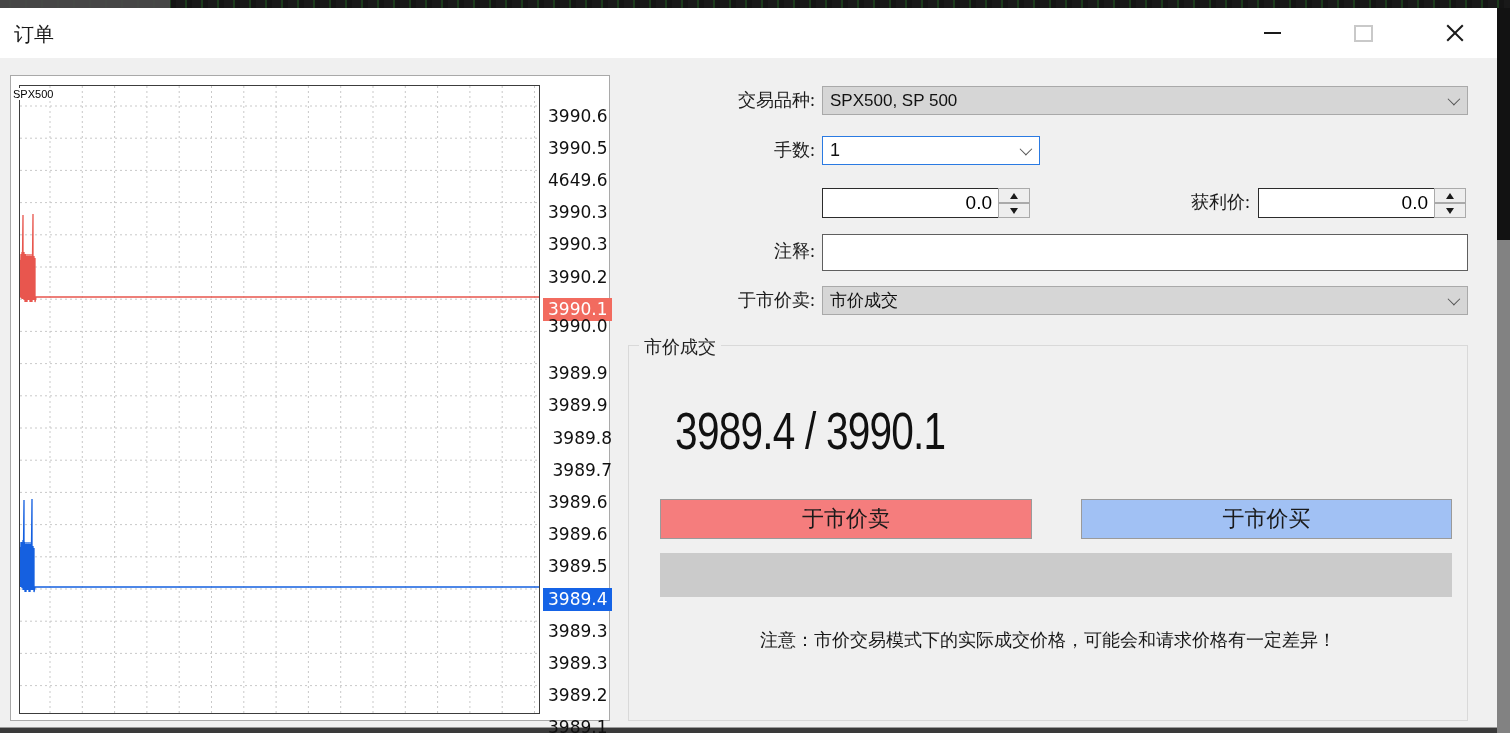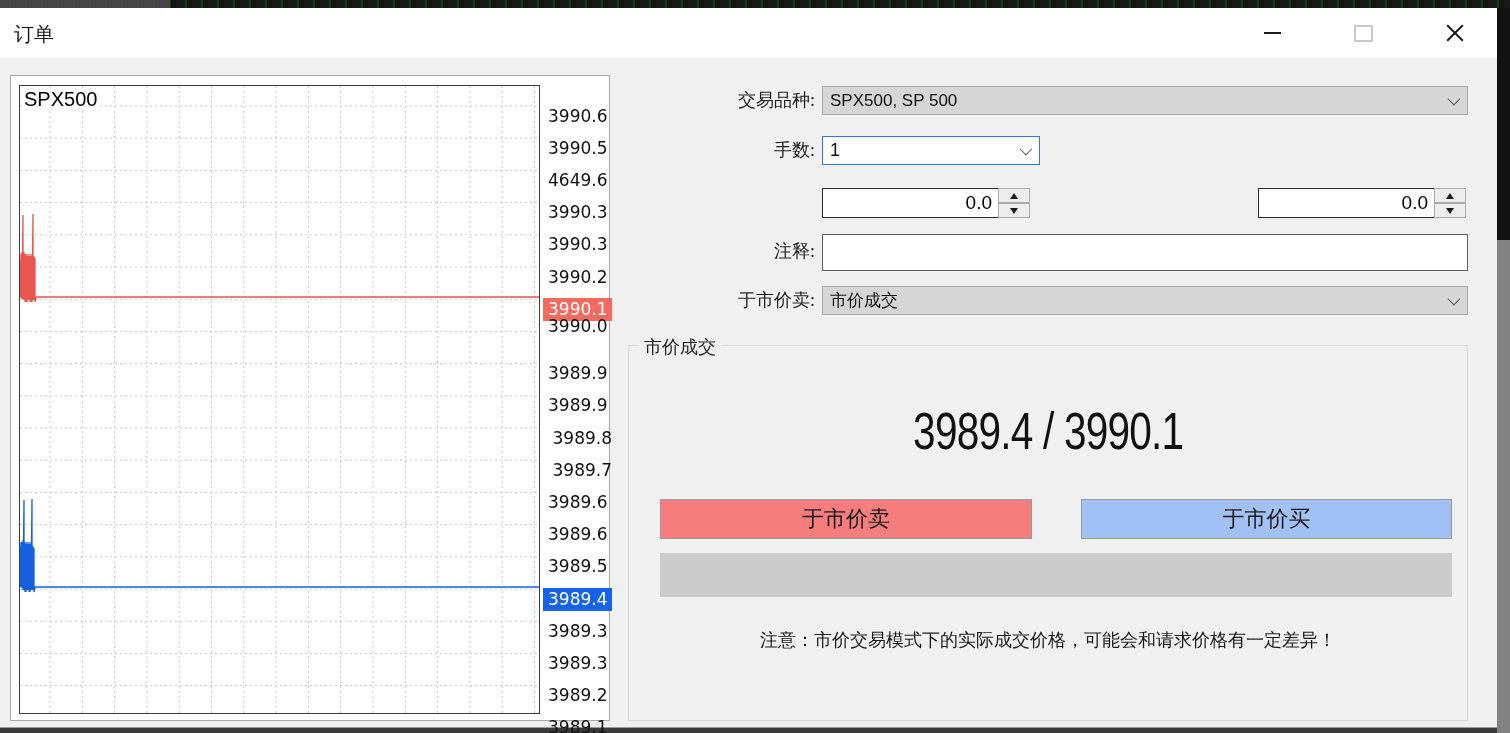--- a/index.html
+++ b/index.html
@@ -26,21 +26,21 @@
   .glyph-max{width:15px;height:13px;border:2px solid #c9c9c9;}
   .glyph-close{position:relative;width:20px;height:20px;}
   .glyph-close::before,.glyph-close::after{content:"";position:absolute;left:-1px;top:9px;width:22px;height:0;border-top:2px solid #1a1a1a;}
   .glyph-close::before{transform:rotate(45deg);}
   .glyph-close::after{transform:rotate(-45deg);}
 
   
   .chart-panel{position:absolute;left:10px;top:67px;width:598px;height:644px;background:#ffffff;border:1px solid #a9a9a9;}
   .plot{position:absolute;left:8px;top:9px;width:519px;height:627px;border:1px solid #3c3c3c;}
   .plot svg{display:block;}
-  .symbol-label{position:absolute;left:11px;top:12px;font-size:20px;color:#000;background:#fff;padding:0 2px;}
+  .symbol-label{position:absolute;left:0;top:12px;font-size:11px;color:#000;background:#fff;padding:0 2px;}
   .price-axis{position:absolute;left:532px;top:0;width:66px;height:644px;}
   .axis-label{position:absolute;left:0;width:64px;height:23px;line-height:23px;font-size:17px;color:#111;
     font-family:"DejaVu Sans",sans-serif;padding-left:5px;}
   .axis-label.tag-ask{background:#f26b5f;color:#fff;}
   .axis-label.tag-bid{background:#1563e6;color:#fff;}
 
   
   .flabel{position:absolute;font-family:"Liberation Serif",serif;font-size:18px;color:#1c1c1c;text-align:right;line-height:29px;}
   .combo{position:absolute;background:#d6d6d6;border:1px solid #a9a9a9;box-sizing:border-box;height:29px;line-height:27px;
     font-size:17px;color:#111;padding-left:7px;cursor:pointer;}
@@ -57,21 +57,21 @@
   .spinbtn.down{top:15px;}
   .tri-up{width:0;height:0;border-left:4px solid transparent;border-right:4px solid transparent;border-bottom:6px solid #1a1a1a;}
   .tri-down{width:0;height:0;border-left:4px solid transparent;border-right:4px solid transparent;border-top:6px solid #1a1a1a;}
   .textinput{position:absolute;background:#fff;border:1px solid #5f5f5f;box-sizing:border-box;font-size:17px;padding:0 6px;
     font-family:"Liberation Sans",sans-serif;}
 
   
   .groupbox{position:absolute;left:628px;top:337px;width:840px;height:376px;border:1px solid #d9d9d9;box-sizing:border-box;}
   .group-title{position:absolute;left:10px;top:-11px;background:#f0f0f0;padding:0 5px;font-family:"Liberation Serif",serif;
     font-size:18px;color:#222;}
-  .big-price{position:absolute;left:0;top:55px;width:100%;text-align:center;font-size:52px;color:#111;
+  .big-price{position:absolute;left:8px;top:55px;width:100%;font-size:52px;color:#111;
     font-family:"Liberation Sans",sans-serif;}
   .big-price span{display:inline-block;transform:scaleX(0.78);letter-spacing:-1px;}
   .trade-btn{position:absolute;top:153px;height:40px;border:1px solid #9a9a9a;box-sizing:border-box;text-align:center;
     line-height:38px;font-family:"Liberation Serif",serif;font-size:22px;color:#1a1a1a;cursor:pointer;}
   .sell-btn{left:31px;width:372px;background:#f57d7d;}
   .buy-btn{left:452px;width:371px;background:#a1c1f4;}
   .progress-bar{position:absolute;left:31px;top:207px;width:792px;height:44px;background:#cbcbcb;}
   .notice{position:absolute;left:0;top:282px;width:100%;text-align:center;font-family:"Liberation Serif",serif;
     font-size:18px;color:#1a1a1a;}
 </style>
@@ -181,20 +181,21 @@
     <div class="spinfield" style="left:822px;top:180px;width:177px;">0.0</div>
     <div class="spinner" style="left:998px;top:180px;">
       <div class="spinbtn up">
           <div class="tri-up"></div>
         </div>
       <div class="spinbtn down">
           <div class="tri-down"></div>
         </div>
     </div>
 
+    <div class="flabel" style="left:1075px;top:180px;width:175px;">获利价:</div>
     <div class="spinfield" style="left:1258px;top:180px;width:177px;">0.0</div>
     <div class="spinner" style="left:1434px;top:180px;">
       <div class="spinbtn up">
           <div class="tri-up"></div>
         </div>
       <div class="spinbtn down">
           <div class="tri-down"></div>
         </div>
     </div>
 

